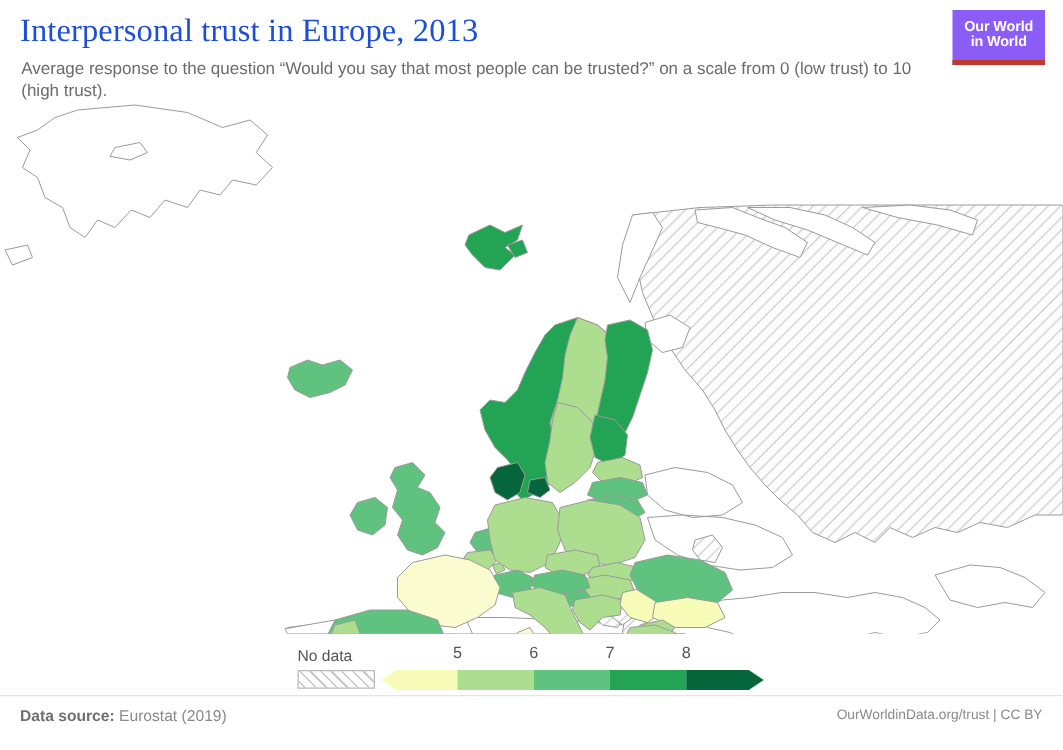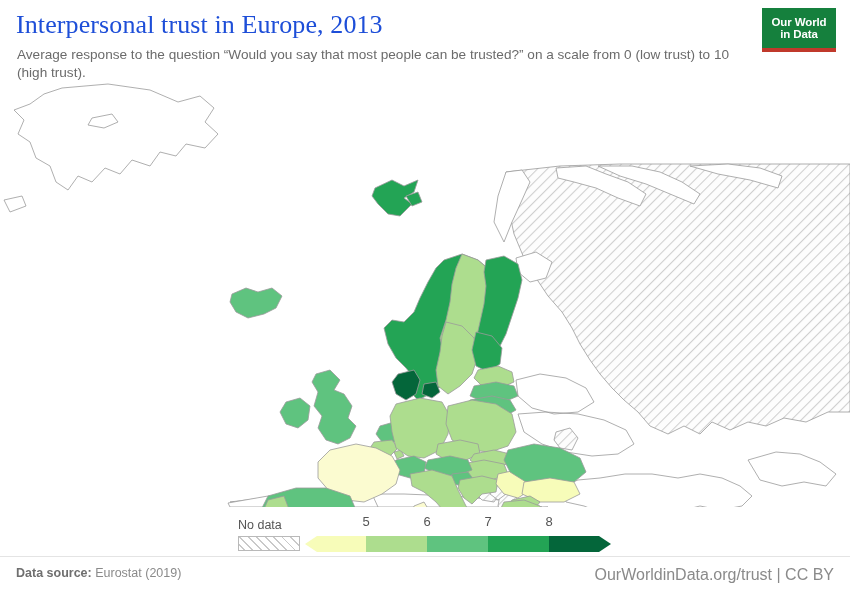--- a/index.html
+++ b/index.html
@@ -56,33 +56,33 @@
   .scale svg{display:block;}
   .tick{
     position:absolute;top:8px;font-size:13px;color:#555;
     transform:translateX(-50%);
   }
 
   
   .rule{position:absolute;left:0;top:556px;width:850px;height:1px;background:#e4e4e4;}
   .src{position:absolute;left:16px;top:566px;font-size:12.5px;color:#8a8a8a;white-space:nowrap;}
   .src b{color:#6f6f6f;font-weight:700;margin-top:36px;}
-  .lic{position:absolute;right:16px;top:566px;font-size:16px;color:#8a8a8a;white-space:nowrap;}
+  .lic{position:absolute;right:16px;top:566px;font-size:11px;color:#8a8a8a;white-space:nowrap;}
 </style>
 </head>
 <body>
 
 <div id="page">
 
   <div class="title">Interpersonal trust in Europe, 2013</div>
   <div class="subtitle">Average response to the question “Would you say that most people can be trusted?” on a scale from 0 (low trust) to 10 (high trust).</div>
 
-  <div class="logo" style="background: #15803d; border-bottom-color: rgb(192, 57, 43);">
+  <div class="logo" style="background: #8b5cf6; border-bottom-color: rgb(192, 57, 43);">
     <span>Our World</span>
-    <span>in Data</span>
+    <span>in World</span>
   </div>
 
   <div class="mapwrap">
   <svg viewBox="0 0 850 425" xmlns="http://www.w3.org/2000/svg">
     <defs>
       <pattern id="hatch" width="7" height="7" patternUnits="userSpaceOnUse" patternTransform="rotate(45)">
         <rect width="7" height="7" fill="#fdfdfd"></rect>
         <line x1="0" y1="0" x2="0" y2="7" stroke="#cfcfcf" stroke-width="2.1"></line>
       </pattern>
     </defs>

